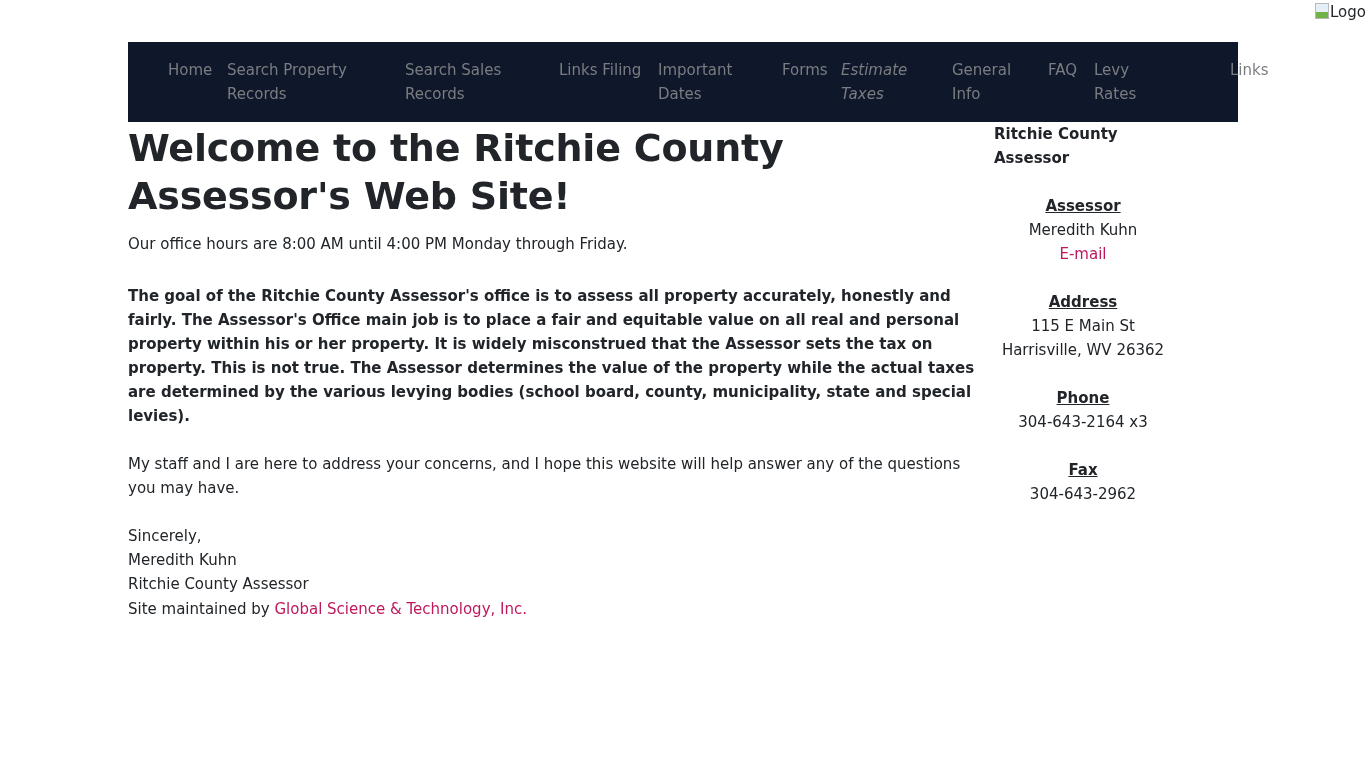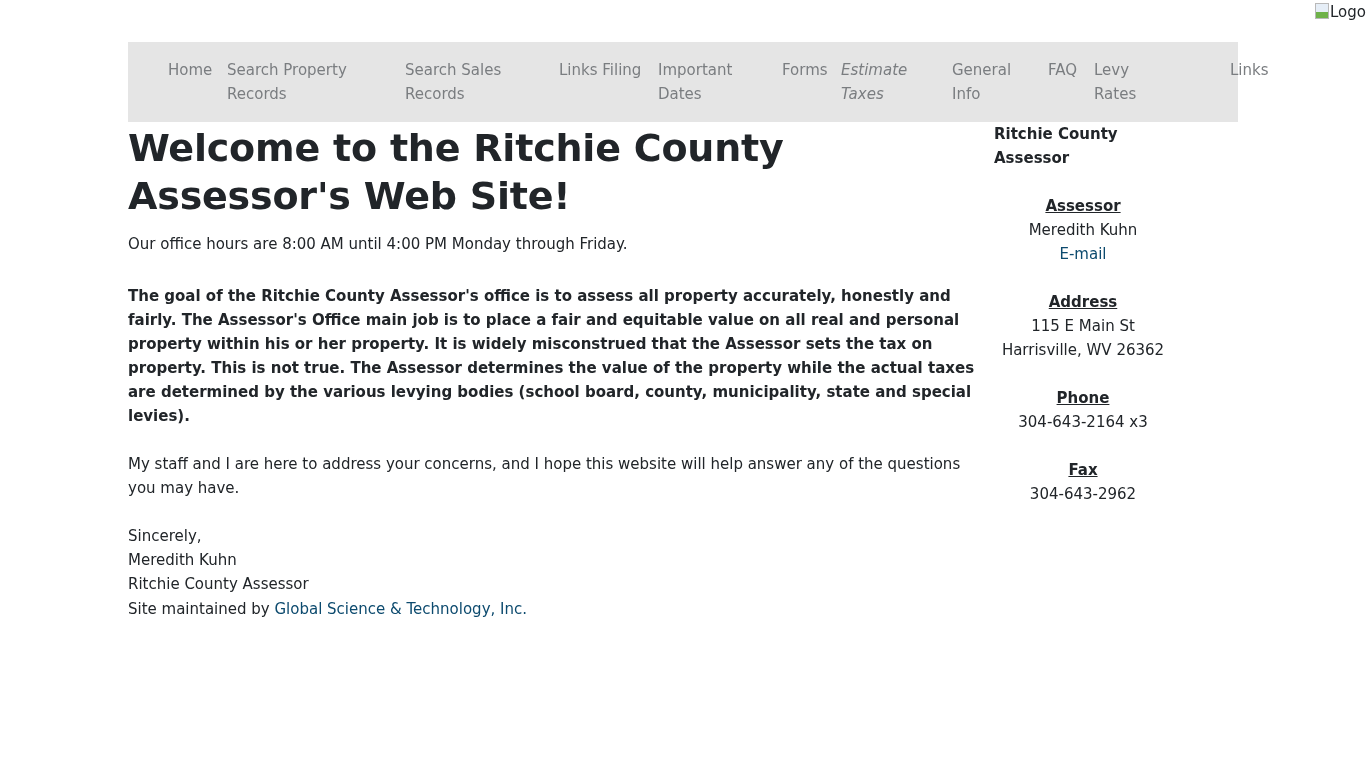--- a/index.html
+++ b/index.html
@@ -20,21 +20,21 @@
       margin-top: 2px; margin-left: 10px;
       font-size: 15px; line-height: 20px; color: #212529;
     }
     .logo .broken {
       display: inline-block; width: 14px; height: 16px; margin-right: 1px;
       border: 1px solid #b9b9b9; background: linear-gradient(to bottom, #e6eef7 55%, #6fb24a 55%);
       position: relative; top: 1px;
     }
     .navbar {
       position: absolute; left: 128px; top: 42px; width: 1110px; height: 80px;
-      background: #e5e5e5;
+      background: #0f172a;
     }
     .nav-item {
       position: absolute; top: 16px;
       color: #7a7d80;
       font-size: 15px; line-height: 24px;
       text-decoration: none; cursor: pointer;
     }
     .content {
       position: absolute; left: 128px; top: 122px; width: 856px;
     }
@@ -46,21 +46,21 @@
     .hours { margin-top: 12px; }
     .goal { margin-top: 28px; font-weight: bold; }
     .staff { margin-top: 24px; }
     .sign { margin-top: 24px; }
     .sidebar {
       position: absolute; left: 994px; top: 122px; width: 178px;
       text-align: center; font-size: 15px; line-height: 24px;
     }
     .sidebar .side-title { text-align: left; font-weight: bold; margin-top: 0; }
     .sidebar .sec-head { font-weight: bold; text-decoration: underline; margin-top: 24px; }
-    .link { color: #0c4a6e; text-decoration: none; cursor: pointer; }
+    .link { color: #be185d; text-decoration: none; cursor: pointer; }
     .footer {
       position: absolute; left: 128px; top: 597px; font-size: 15px; line-height: 24px;
     }
   </style>
 </head>
 <body>
 
 <div class="logo-wrap">
   <a class="logo">
     <span class="broken"></span>

